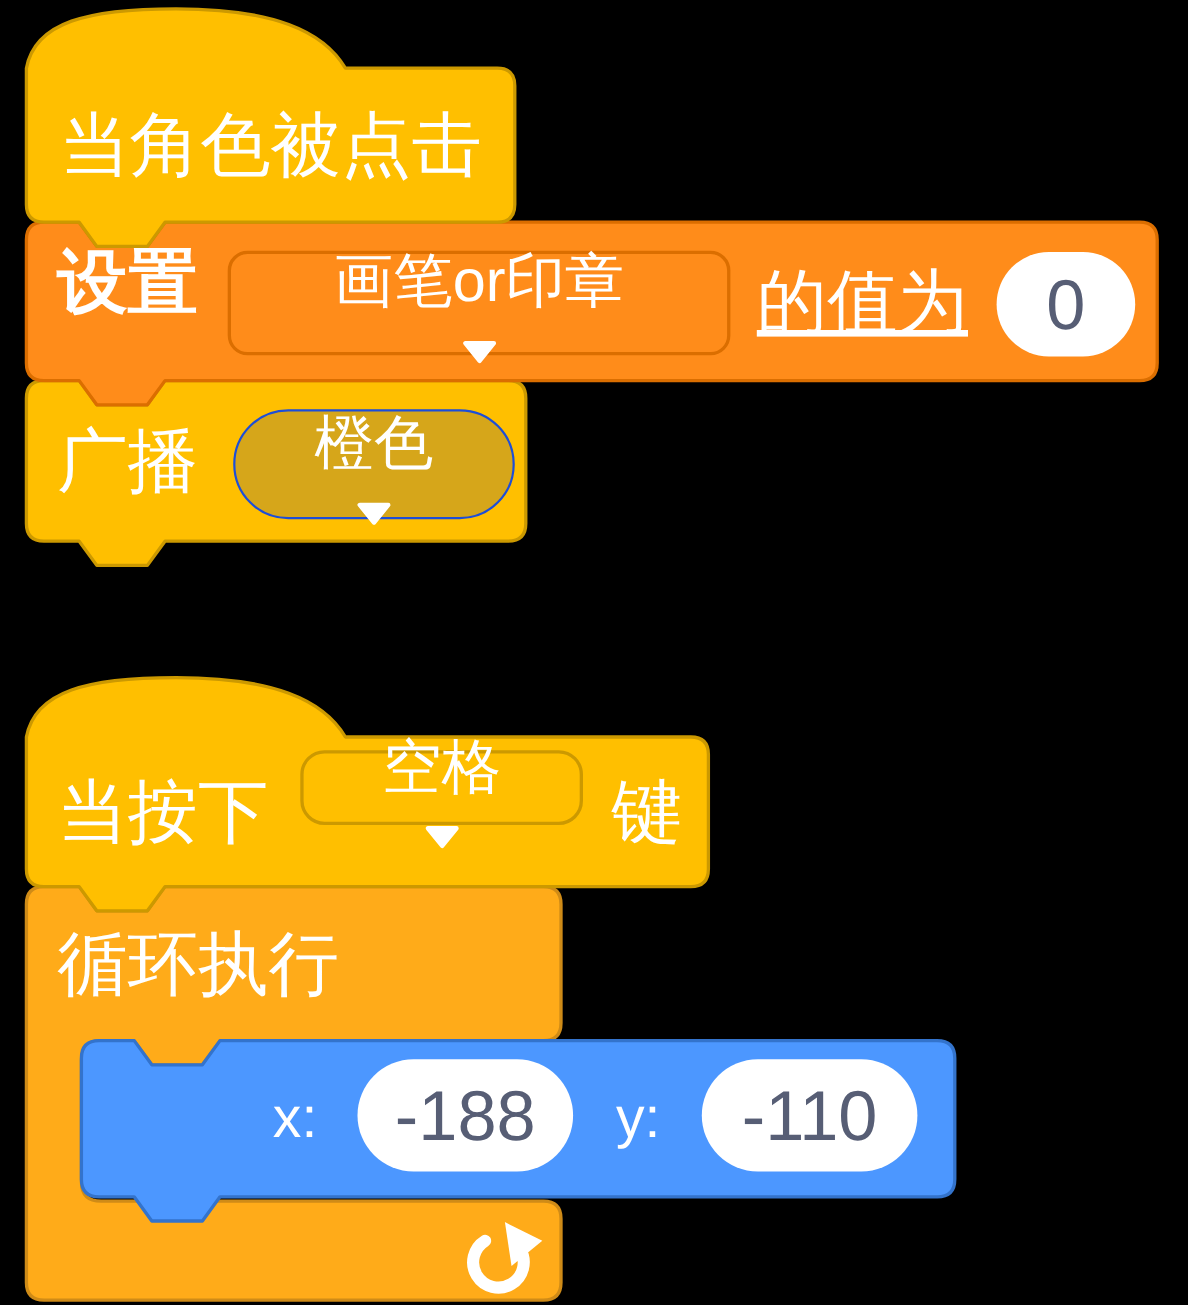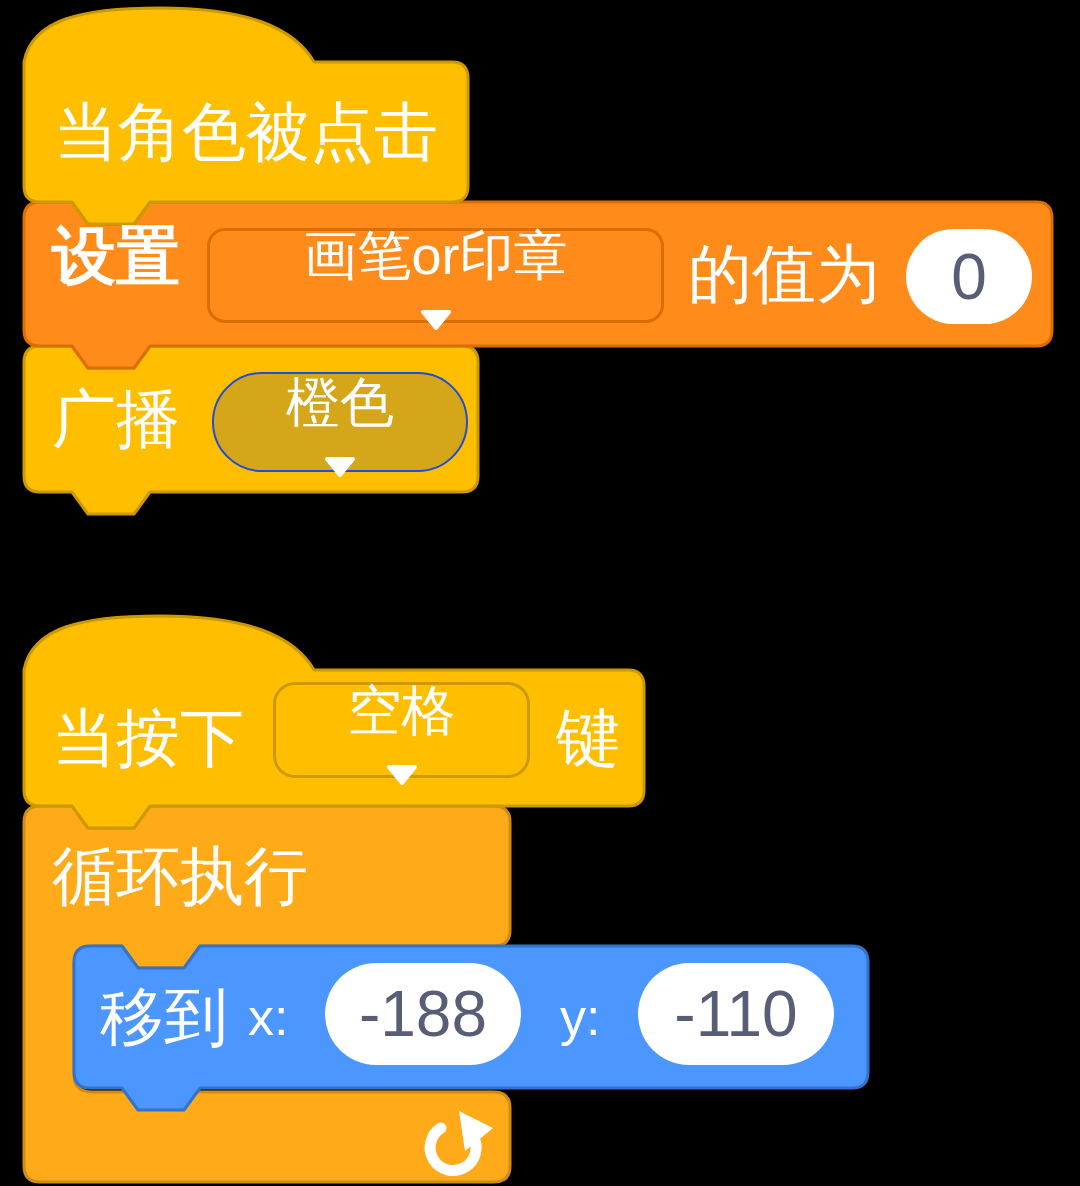--- a/index.html
+++ b/index.html
@@ -123,47 +123,46 @@
 
   <div class="lbl fs60" style="left:52px; top:184px; height:144px;font-weight:bold;">设置</div>
 
   <div class="dropdown dd-field-orange" style="left:207px; top:228px; width:457px; height:95px;">
     <span>画笔or印章</span>
     <svg class="caret-icon" width="32" height="22" viewBox="0 0 32 22">
       <polygon points="3,3 29,3 16,19" fill="#ffffff" stroke="#ffffff" stroke-width="4" stroke-linejoin="round"></polygon>
     </svg>
   </div>
 
-  <div class="lbl fs60" style="left:688px; top:202px; height:144px;">的值为</div>
+  <div class="lbl fs60" style="left:688px; top:202px; height:144px;text-decoration:underline;">的值为</div>
 
   <div class="num-input fs60" style="left:906px; top:229px; width:126px; height:95px; border-radius:48px;">0</div>
 
   <div class="lbl fs60" style="left:52px; top:346px; height:146px;">广播</div>
 
   <div class="dropdown dd-pill" style="left:212px; top:372px; width:256px; height:100px;">
     <span>橙色</span>
     <svg class="caret-icon" width="32" height="22" viewBox="0 0 32 22">
       <polygon points="3,3 29,3 16,19" fill="#ffffff" stroke="#ffffff" stroke-width="4" stroke-linejoin="round"></polygon>
     </svg>
   </div>
 
   <div class="lbl fs60" style="left:52px; top:670px; height:136px;">当按下</div>
 
-  <div class="dropdown dd-field-yellow" style="left:273px; top:682px; width:257px; height:96px;">
+  <div class="dropdown dd-field-yellow" style="left:273px; top:682px; width:257px; height:68px;">
     <span>空格</span>
     <svg class="caret-icon" width="32" height="22" viewBox="0 0 32 22">
       <polygon points="3,3 29,3 16,19" fill="#ffffff" stroke="#ffffff" stroke-width="4" stroke-linejoin="round"></polygon>
     </svg>
   </div>
 
   <div class="lbl fs60" style="left:556px; top:670px; height:136px;">键</div>
 
   <div class="lbl fs60" style="left:52px; top:806px; height:140px;">循环执行</div>
 
-  <div class="lbl fs60" style="left:100px; top:946px; height:142px;">移到</div>
 
   <div class="lbl fs52" style="left:248px; top:946px; height:142px;">x:</div>
 
   <div class="num-input fs60" style="left:325px; top:963px; width:196px; height:102px; border-radius:51px;">-188</div>
 
   <div class="lbl fs52" style="left:560px; top:946px; height:142px;">y:</div>
 
   <div class="num-input fs60" style="left:638px; top:963px; width:196px; height:102px; border-radius:51px;">-110</div>
 
 </div>

